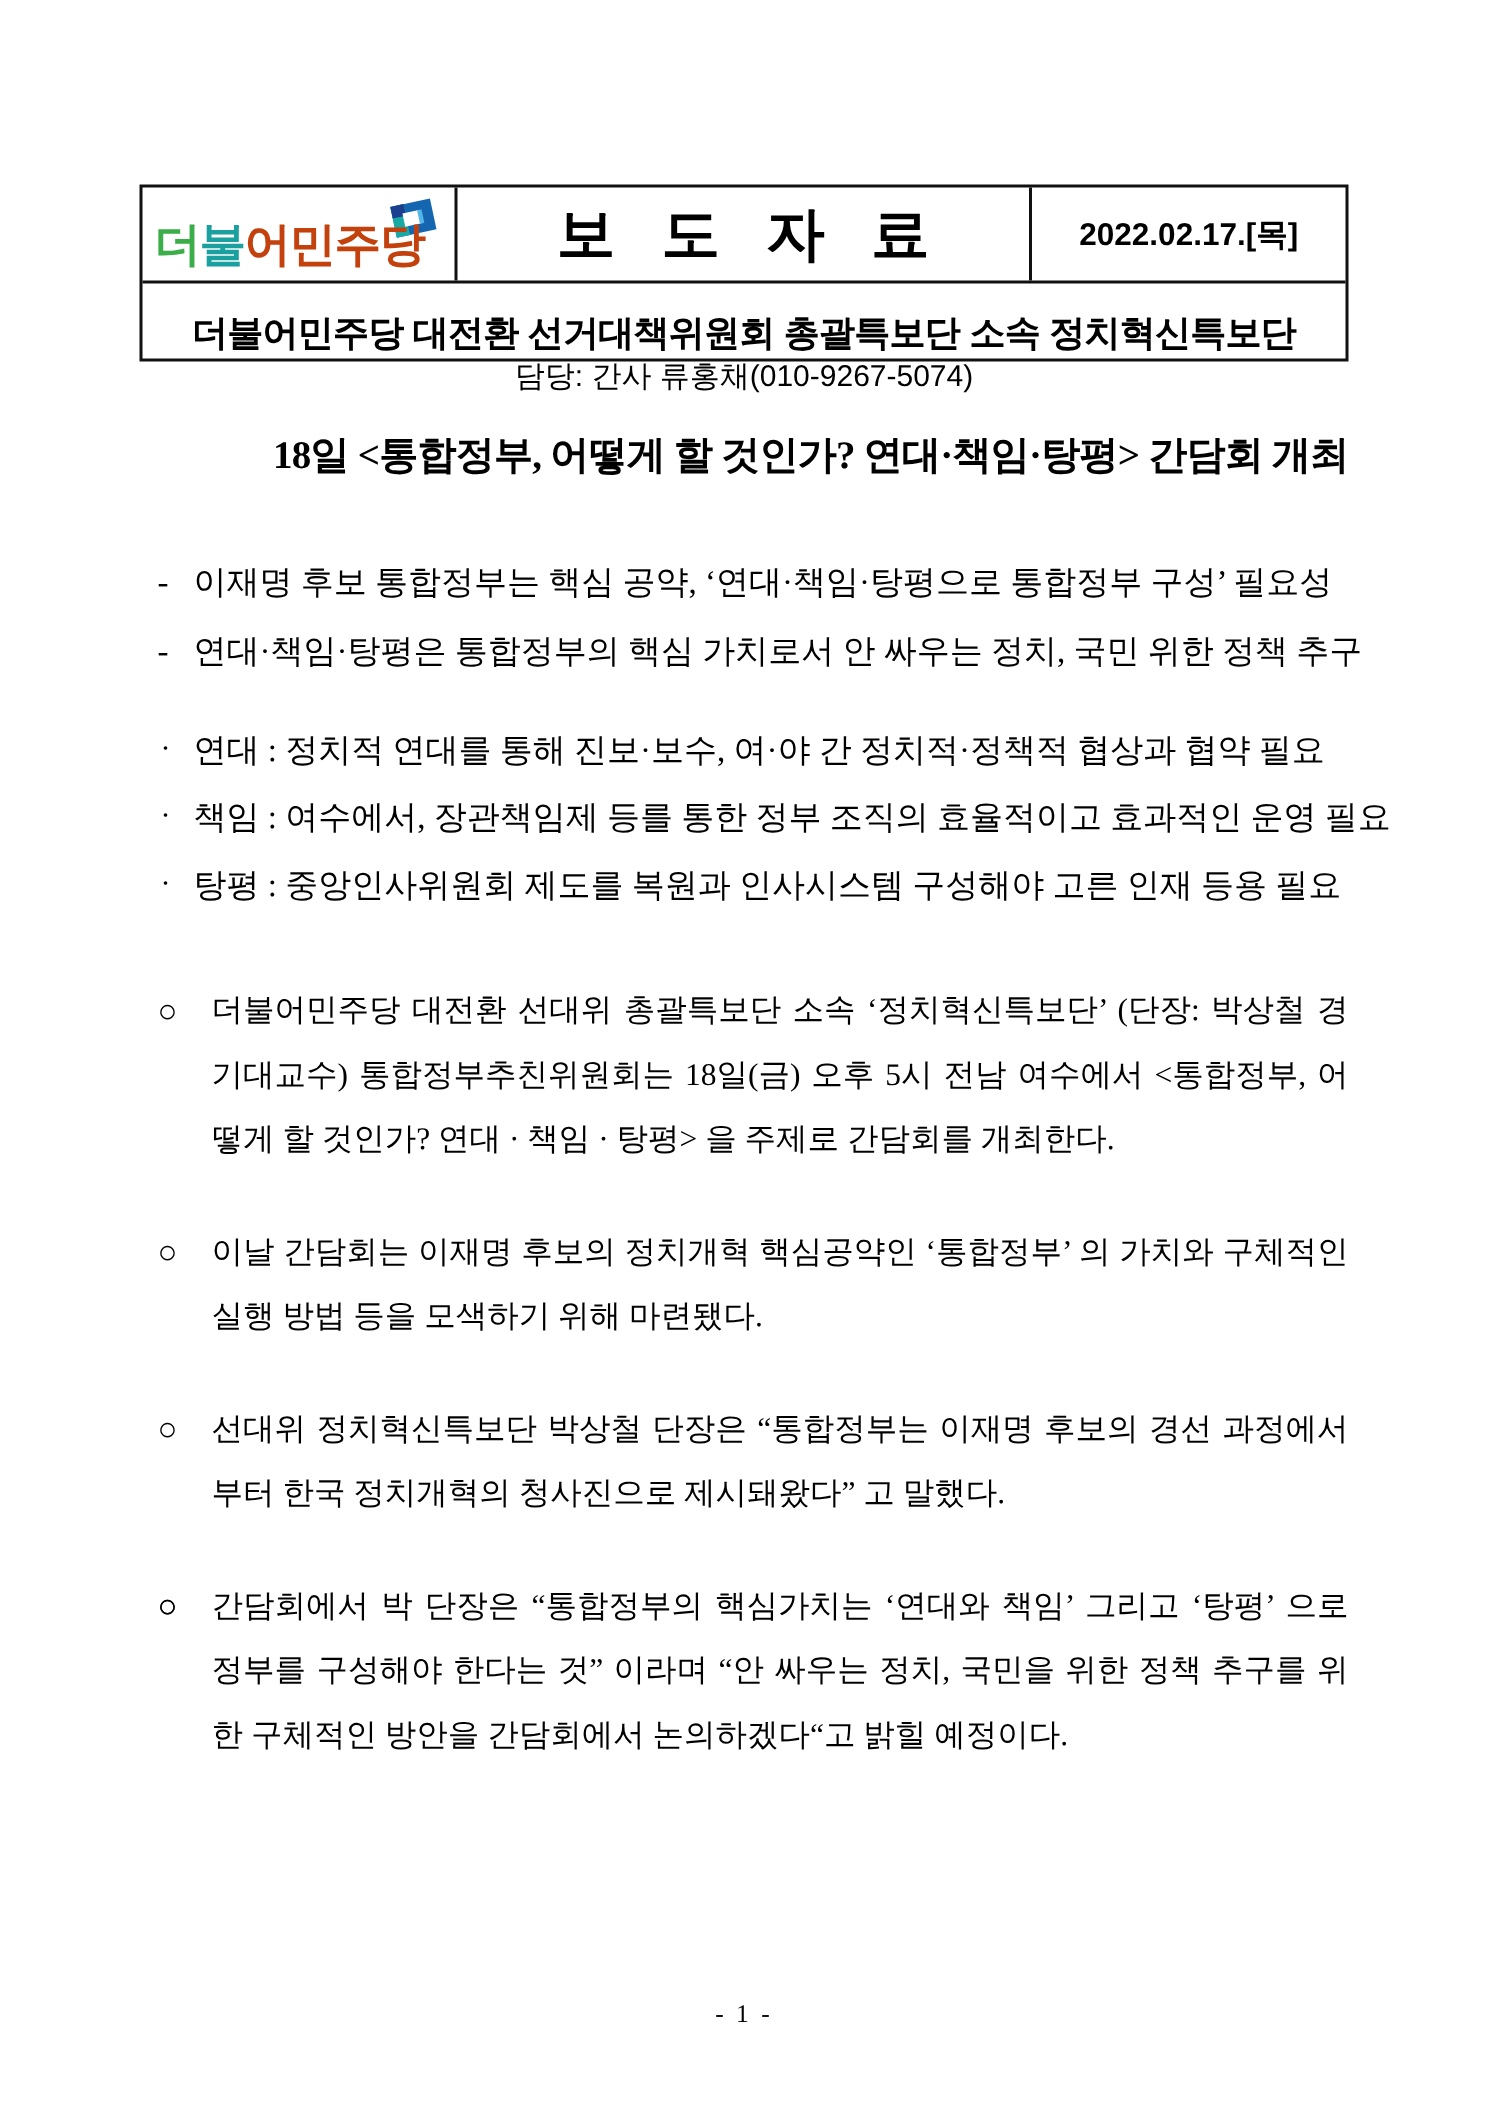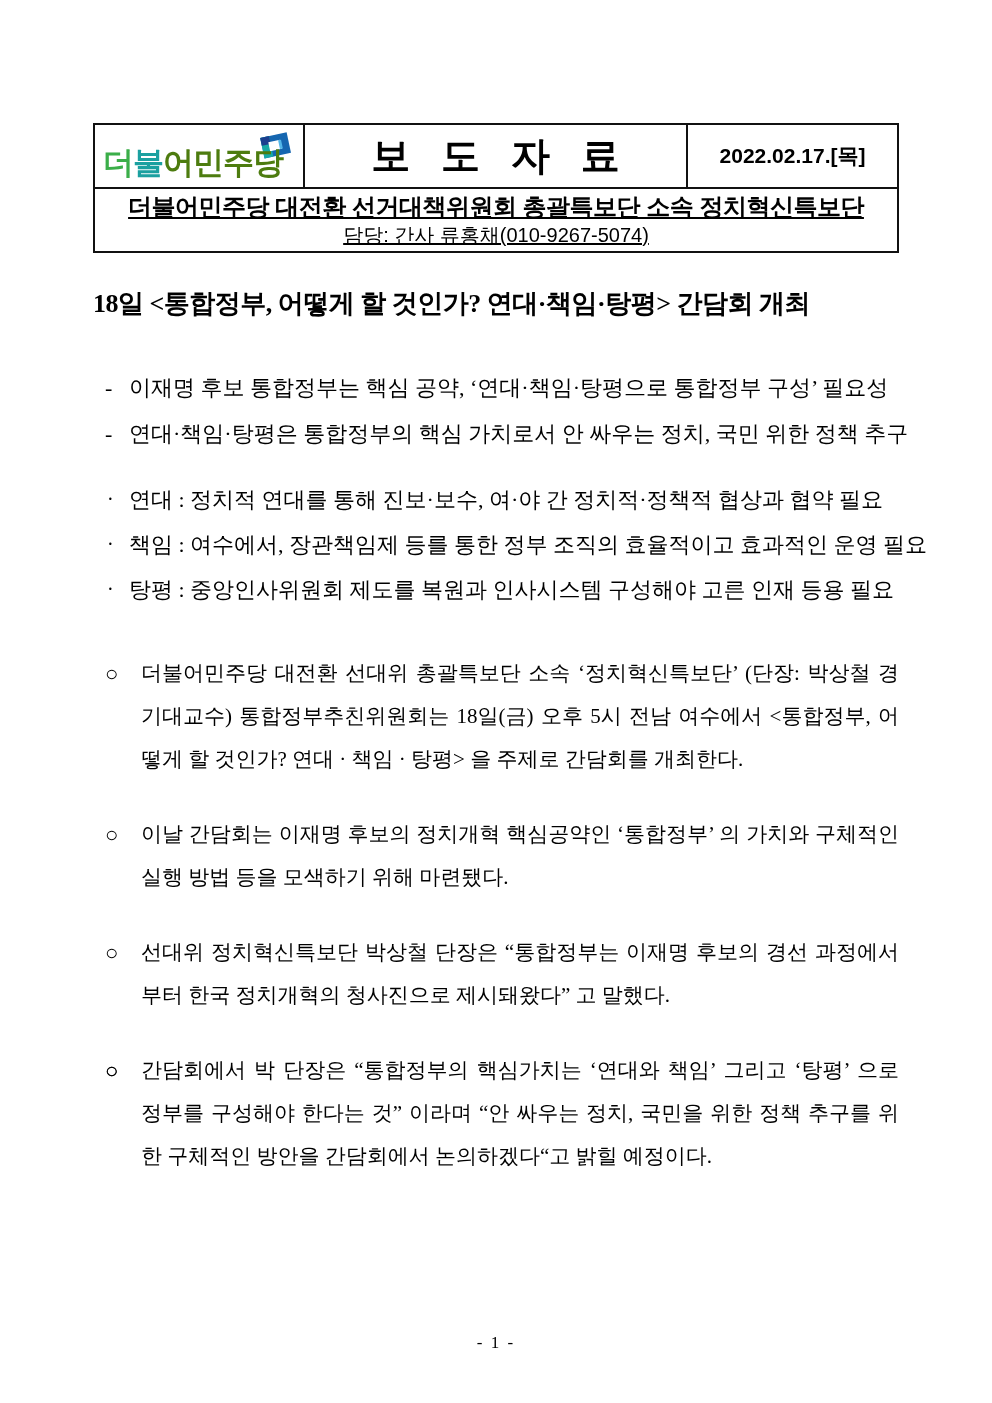--- a/index.html
+++ b/index.html
@@ -21,54 +21,54 @@
   }
   .hrow1 { display: flex; height: 64px; border-bottom: 2px solid #111; }
   .logo-cell { width: 210px; border-right: 2px solid #111; position: relative; }
   .logo-text {
     position: absolute; left: 8px; bottom: 3px;
     font-family: "Liberation Sans", sans-serif;
     font-weight: 800; font-size: 31px; letter-spacing: -1px; white-space: nowrap;
   }
   .logo-green { color: #3BAE49; }
   .logo-teal  { color: #1BA0A0; }
-  .logo-blue  { color: #4d7c0f; }
+  .logo-blue  { color: #c2410c; }
   .flag-icon { position: absolute; right: 8px; top: 1px; }
 
   .title-cell {
     flex: 1; border-right: 2px solid #111;
     display: flex; align-items: center; justify-content: center;
     font-family: "Liberation Sans", sans-serif;
     font-weight: 900; font-size: 39px; letter-spacing: 10px; text-indent: 10px;
     white-space: nowrap;
   }
   .date-cell {
     width: 209px;
     display: flex; align-items: center; justify-content: center;
     font-family: "Liberation Sans", sans-serif;
     font-weight: 700; font-size: 21px;
   }
-  .hrow2 { height: 62px; padding: 2px 3px; text-decoration: underline; }
+  .hrow2 { height: 50px; padding: 18px 3px; }
   .org-line {
     text-align: center;
     font-family: "Liberation Sans", sans-serif;
     font-weight: 800; font-size: 24px; line-height: 31px; letter-spacing: -0.5px;
     white-space: nowrap;
   }
   .contact-line {
     text-align: center;
     font-family: "Liberation Sans", sans-serif;
     font-weight: 400; font-size: 20px; line-height: 26px;
   }
 
   
   .content { position: absolute; left: 93px; top: 286px; width: 806px; }
 
   .headline {
-    text-align: left;
+    text-align: right;
     font-weight: 700; font-size: 26px; letter-spacing: -0.5px;
     white-space: nowrap;
   }
 
   .dash-list { margin-top: 44px; padding-left: 12px; }
   .dash-item { display: flex; font-size: 22px; line-height: 46px; white-space: nowrap; }
   .dash-item .marker { width: 24px; flex: 0 0 24px; }
 
   .dot-list { margin-top: 20px; padding-left: 14px; }
   .dot-item { display: flex; font-size: 22px; line-height: 45px; white-space: nowrap; }

